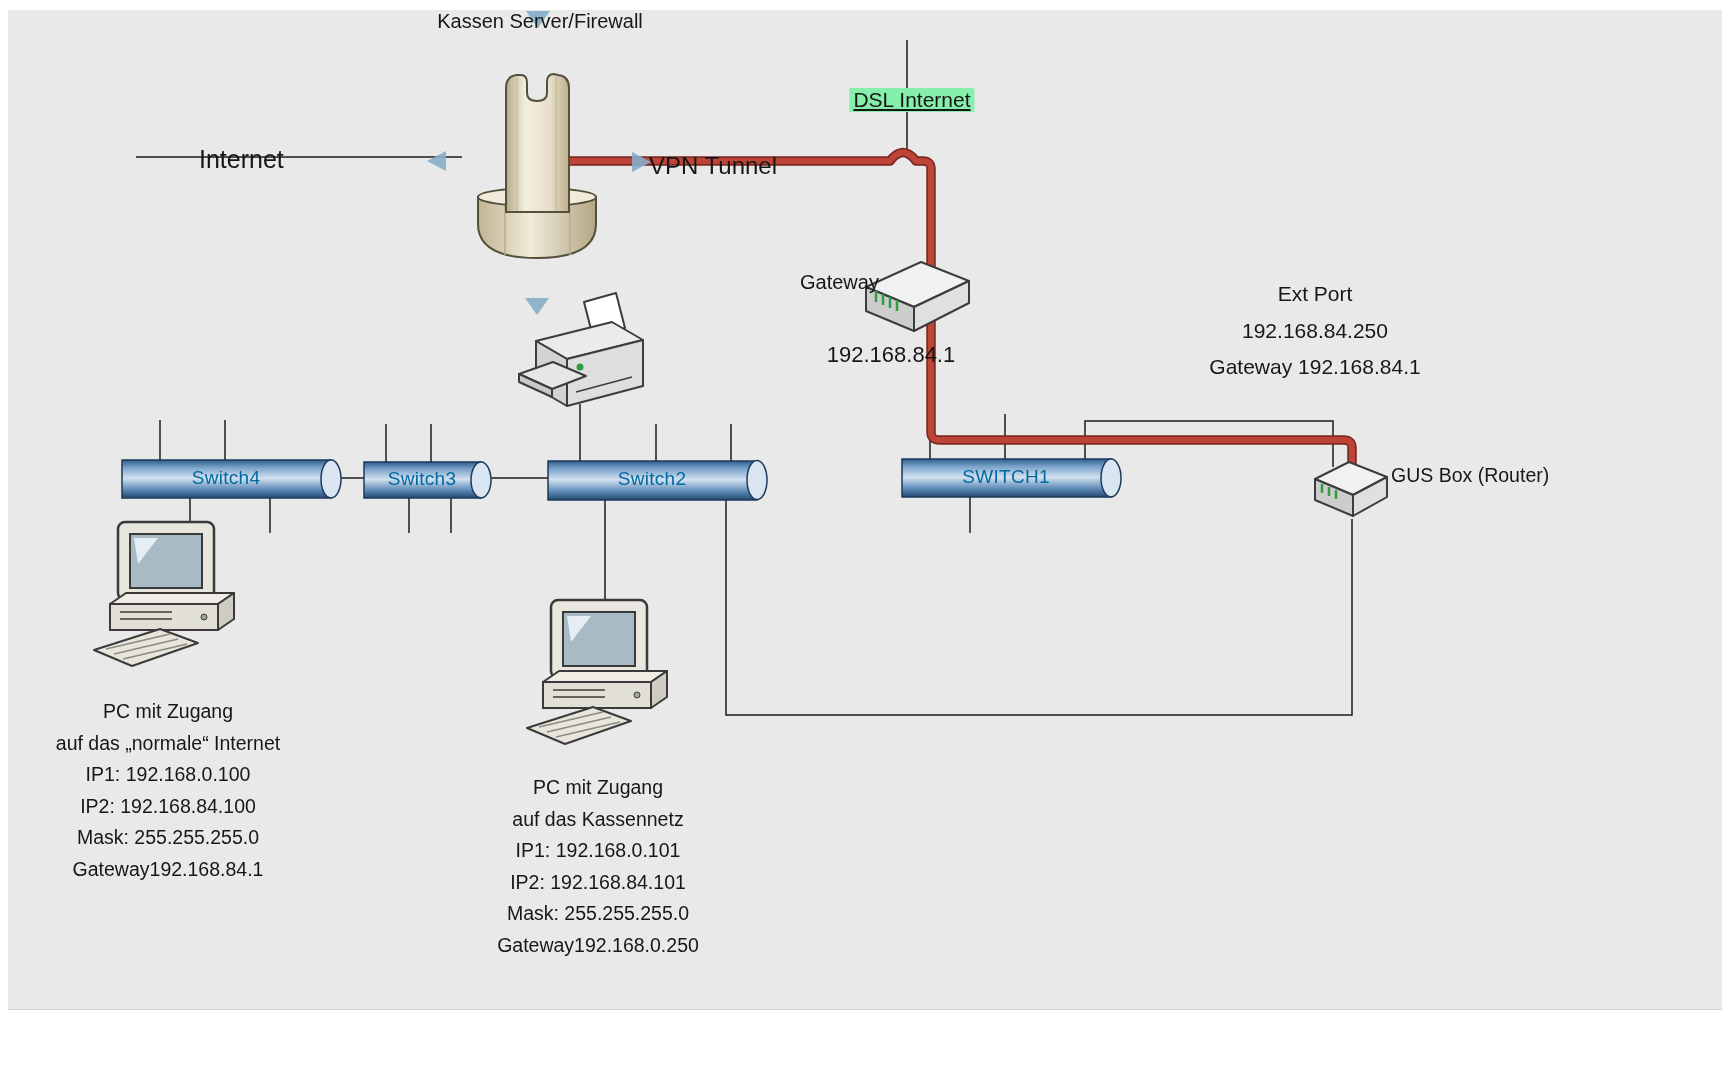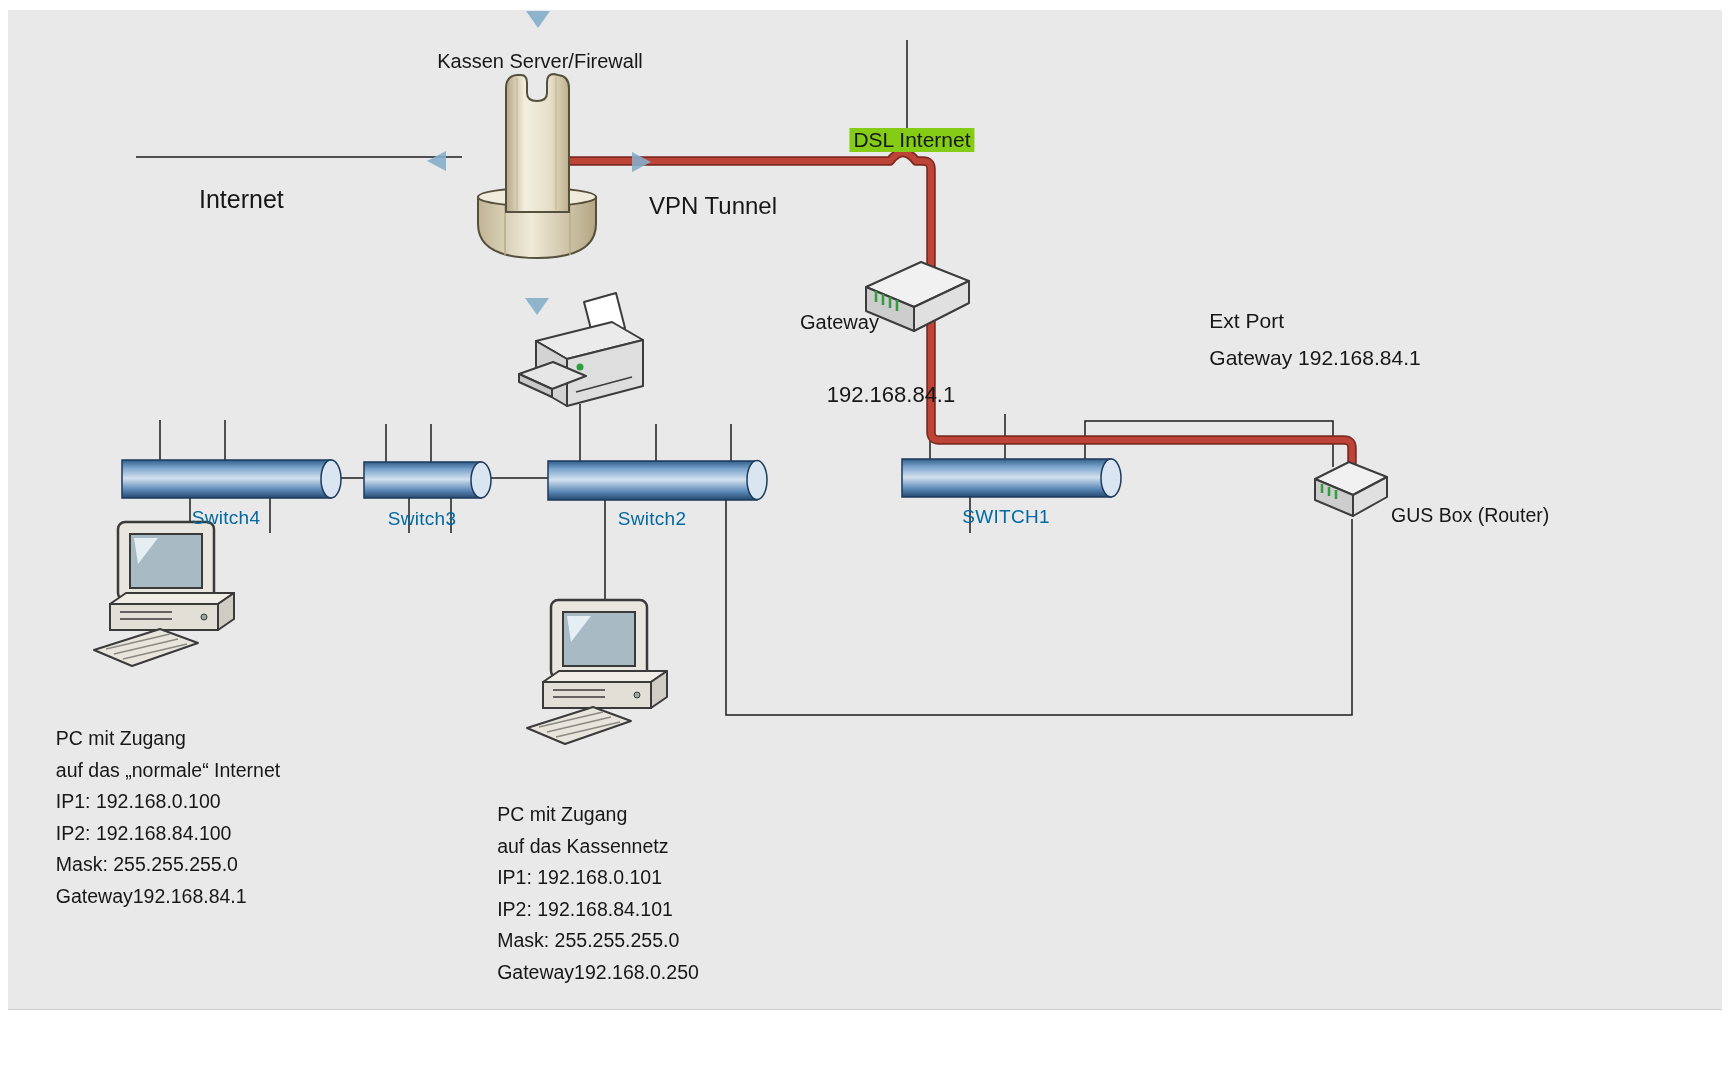--- a/index.html
+++ b/index.html
@@ -1,24 +1,24 @@
 <!DOCTYPE html>
 <html><head>
 <meta charset="utf-8">
 <style>
   *{margin:0;padding:0;box-sizing:border-box}
   html,body{width:1729px;height:1079px;background:#ffffff;overflow:hidden;
     font-family:"Liberation Sans",sans-serif;}
   .page{position:relative;width:1729px;height:1079px;background:#ffffff;}
   .canvas{position:absolute;left:8px;top:10px;width:1714px;height:1000px;background:#e9e9e9;border-bottom:1px solid #cfcfcf;}
   svg.layer{position:absolute;left:0;top:0;}
-  .lbl{position:absolute;white-space:nowrap;color:#171717;margin-top:40px;}
+  .lbl{position:absolute;white-space:nowrap;color:#171717;}
   .center{transform:translateX(-50%);text-align:center;}
-  .masked{background:#84cc16;padding:0 4px;}
-  .tblock{position:absolute;transform:translateX(-50%);color:#171717;white-space:nowrap;margin-top:27px;}
+  .masked{background:#86efac;padding:0 4px;text-decoration:underline;}
+  .tblock{position:absolute;transform:translateX(-50%);text-align:center;color:#171717;white-space:nowrap;}
   .swlbl{color:#0369a1;font-size:19px;letter-spacing:.3px;}
 </style>
 </head>
 <body>
 
 <div class="page">
   <div class="canvas"></div>
 
   <svg class="layer" width="1729" height="1079" viewBox="0 0 1729 1079">
     <defs>
@@ -160,20 +160,21 @@
   <div class="lbl center" style="left:713px;top:152px;font-size:24px">VPN Tunnel</div>
 
   <div class="lbl center masked" style="left:912px;top:88px;font-size:21px">DSL Internet</div>
 
   <div class="lbl" style="left:800px;top:271px;font-size:20px">Gateway</div>
 
   <div class="lbl center" style="left:891px;top:342px;font-size:22px">192.168.84.1</div>
 
   <div class="tblock" style="left:1315px;top:276px;font-size:21px;line-height:36.5px">
     <div>Ext Port</div>
+    <div>192.168.84.250</div>
     <div>Gateway 192.168.84.1</div>
   </div>
 
   <div class="lbl" style="left:1391px;top:464px;font-size:19.5px">GUS Box (Router)</div>
 
 
   <div class="lbl center swlbl" style="left:226px;top:467px">Switch4</div>
   <div class="lbl center swlbl" style="left:422px;top:468px">Switch3</div>
   <div class="lbl center swlbl" style="left:652px;top:468px">Switch2</div>
   <div class="lbl center swlbl" style="left:1006px;top:466px">SWITCH1</div>

